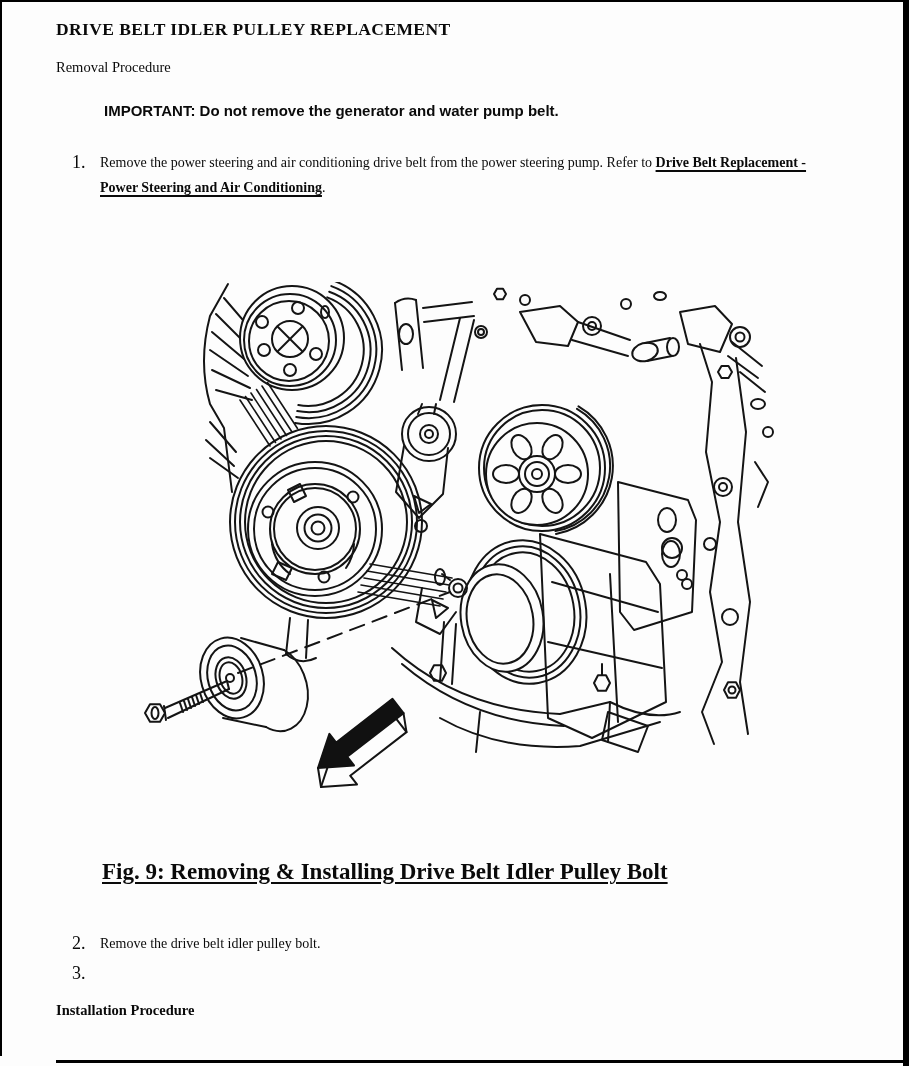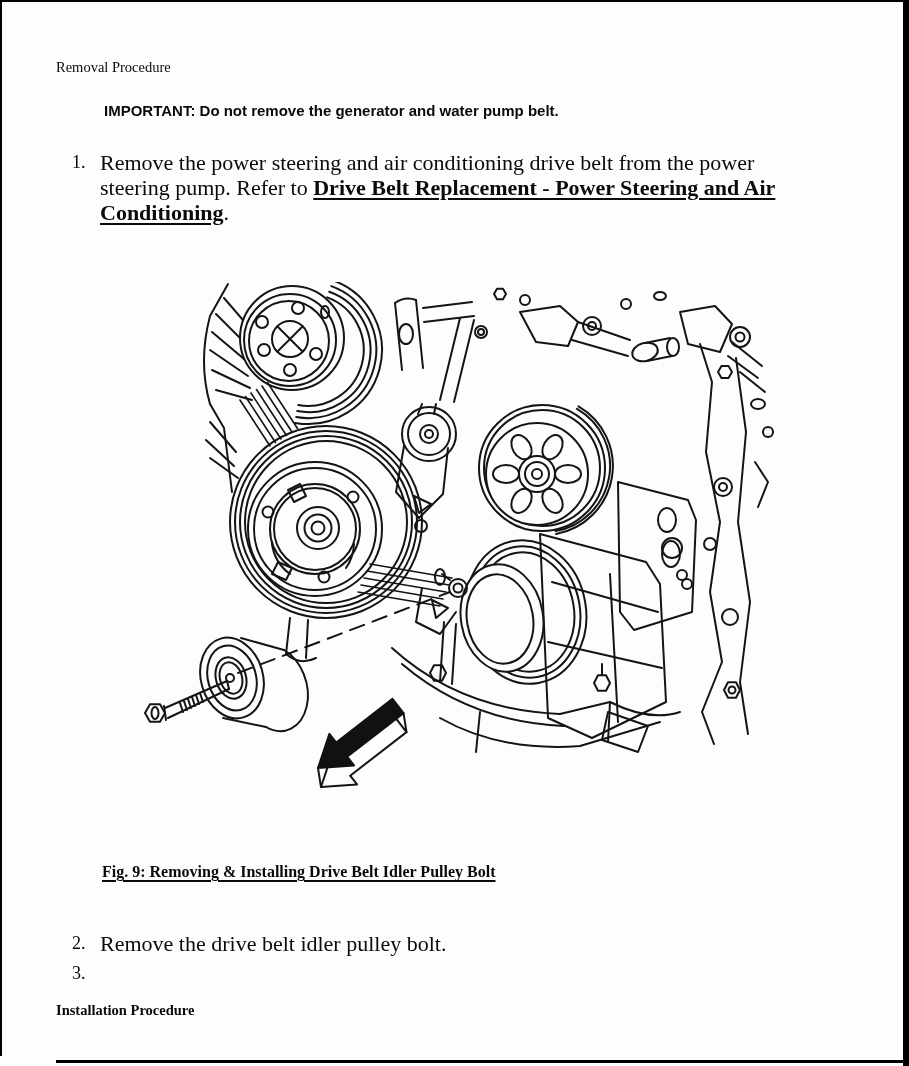--- a/index.html
+++ b/index.html
@@ -12,42 +12,43 @@
   .bright{left:903px;top:0;width:6px;height:1066px;background:#000;}
   .rule{left:56px;top:1060px;width:853px;height:3px;background:#000;}
   
   h1,h2,p,figure{margin:0;padding:0;}
   #title{left:56px;top:19px;font-size:17.5px;font-weight:bold;letter-spacing:.4px;white-space:nowrap;}
   #removal{left:56px;top:59px;font-size:14.5px;font-weight:normal;white-space:nowrap;}
   #important{left:104px;top:102px;font-size:15px;font-weight:bold;
              font-family:"Liberation Sans",sans-serif;white-space:nowrap;}
   .step{position:absolute;display:flex;align-items:flex-start;}
   .step .num{width:19px;font-size:18px;line-height:25px;flex:none;}
-  .step .txt{margin-left:9px;font-size:22px;line-height:25px;}
+  .step .txt{margin-left:9px;font-size:14px;line-height:25px;}
   #step1{left:72px;top:150px;}
   #step1 .txt{width:722px;}
   #step2{left:72px;top:931px;}
   #step3{left:72px;top:961px;}
   #step2 .txt,#step3 .txt{white-space:nowrap;}
   a.ref{color:#0a0a0a;font-weight:bold;text-decoration:underline;text-decoration-thickness:2px;text-underline-offset:3px;}
-  #caption{left:102px;top:860px;font-size:16px;font-weight:bold;line-height:23px;white-space:nowrap;}
+  #caption{left:102px;top:860px;font-size:23px;font-weight:bold;line-height:23px;white-space:nowrap;}
   #caption .capline{text-decoration:underline;text-decoration-thickness:1.5px;text-underline-offset:3px;}
   #installation{left:56px;top:1002px;font-size:14.5px;font-weight:bold;white-space:nowrap;}
   #diagram{left:140px;top:282px;width:640px;height:560px;}
   #diagram svg{display:block;}
 </style>
 </head>
 <body>
 
 <div id="page">
   <div class="abs btop"></div>
   <div class="abs bleft"></div>
   <div class="abs bright"></div>
   <div class="abs rule"></div>
 
+  <h1 class="abs" id="title">DRIVE BELT IDLER PULLEY REPLACEMENT</h1>
   <h2 class="abs" id="removal">Removal Procedure</h2>
   <p class="abs" id="important">IMPORTANT: Do not remove the generator and water pump belt.</p>
 
   <div class="step" id="step1">
     <span class="num">1.</span>
     <p class="txt"><span>Remove the power steering and air conditioning drive belt from the power steering pump. Refer to </span><a href="#" class="ref">Drive Belt Replacement - Power Steering and Air Conditioning</a><span>.</span></p>
   </div>
 
   <figure class="abs" id="diagram">
     <svg width="640" height="560" viewBox="0 0 640 560" role="img" aria-label="Exploded line drawing of the engine front: crankshaft pulley, tensioner, power steering pump pulley and A/C compressor, with the drive belt idler pulley and its bolt removed and a large black arrow showing the removal direction">

